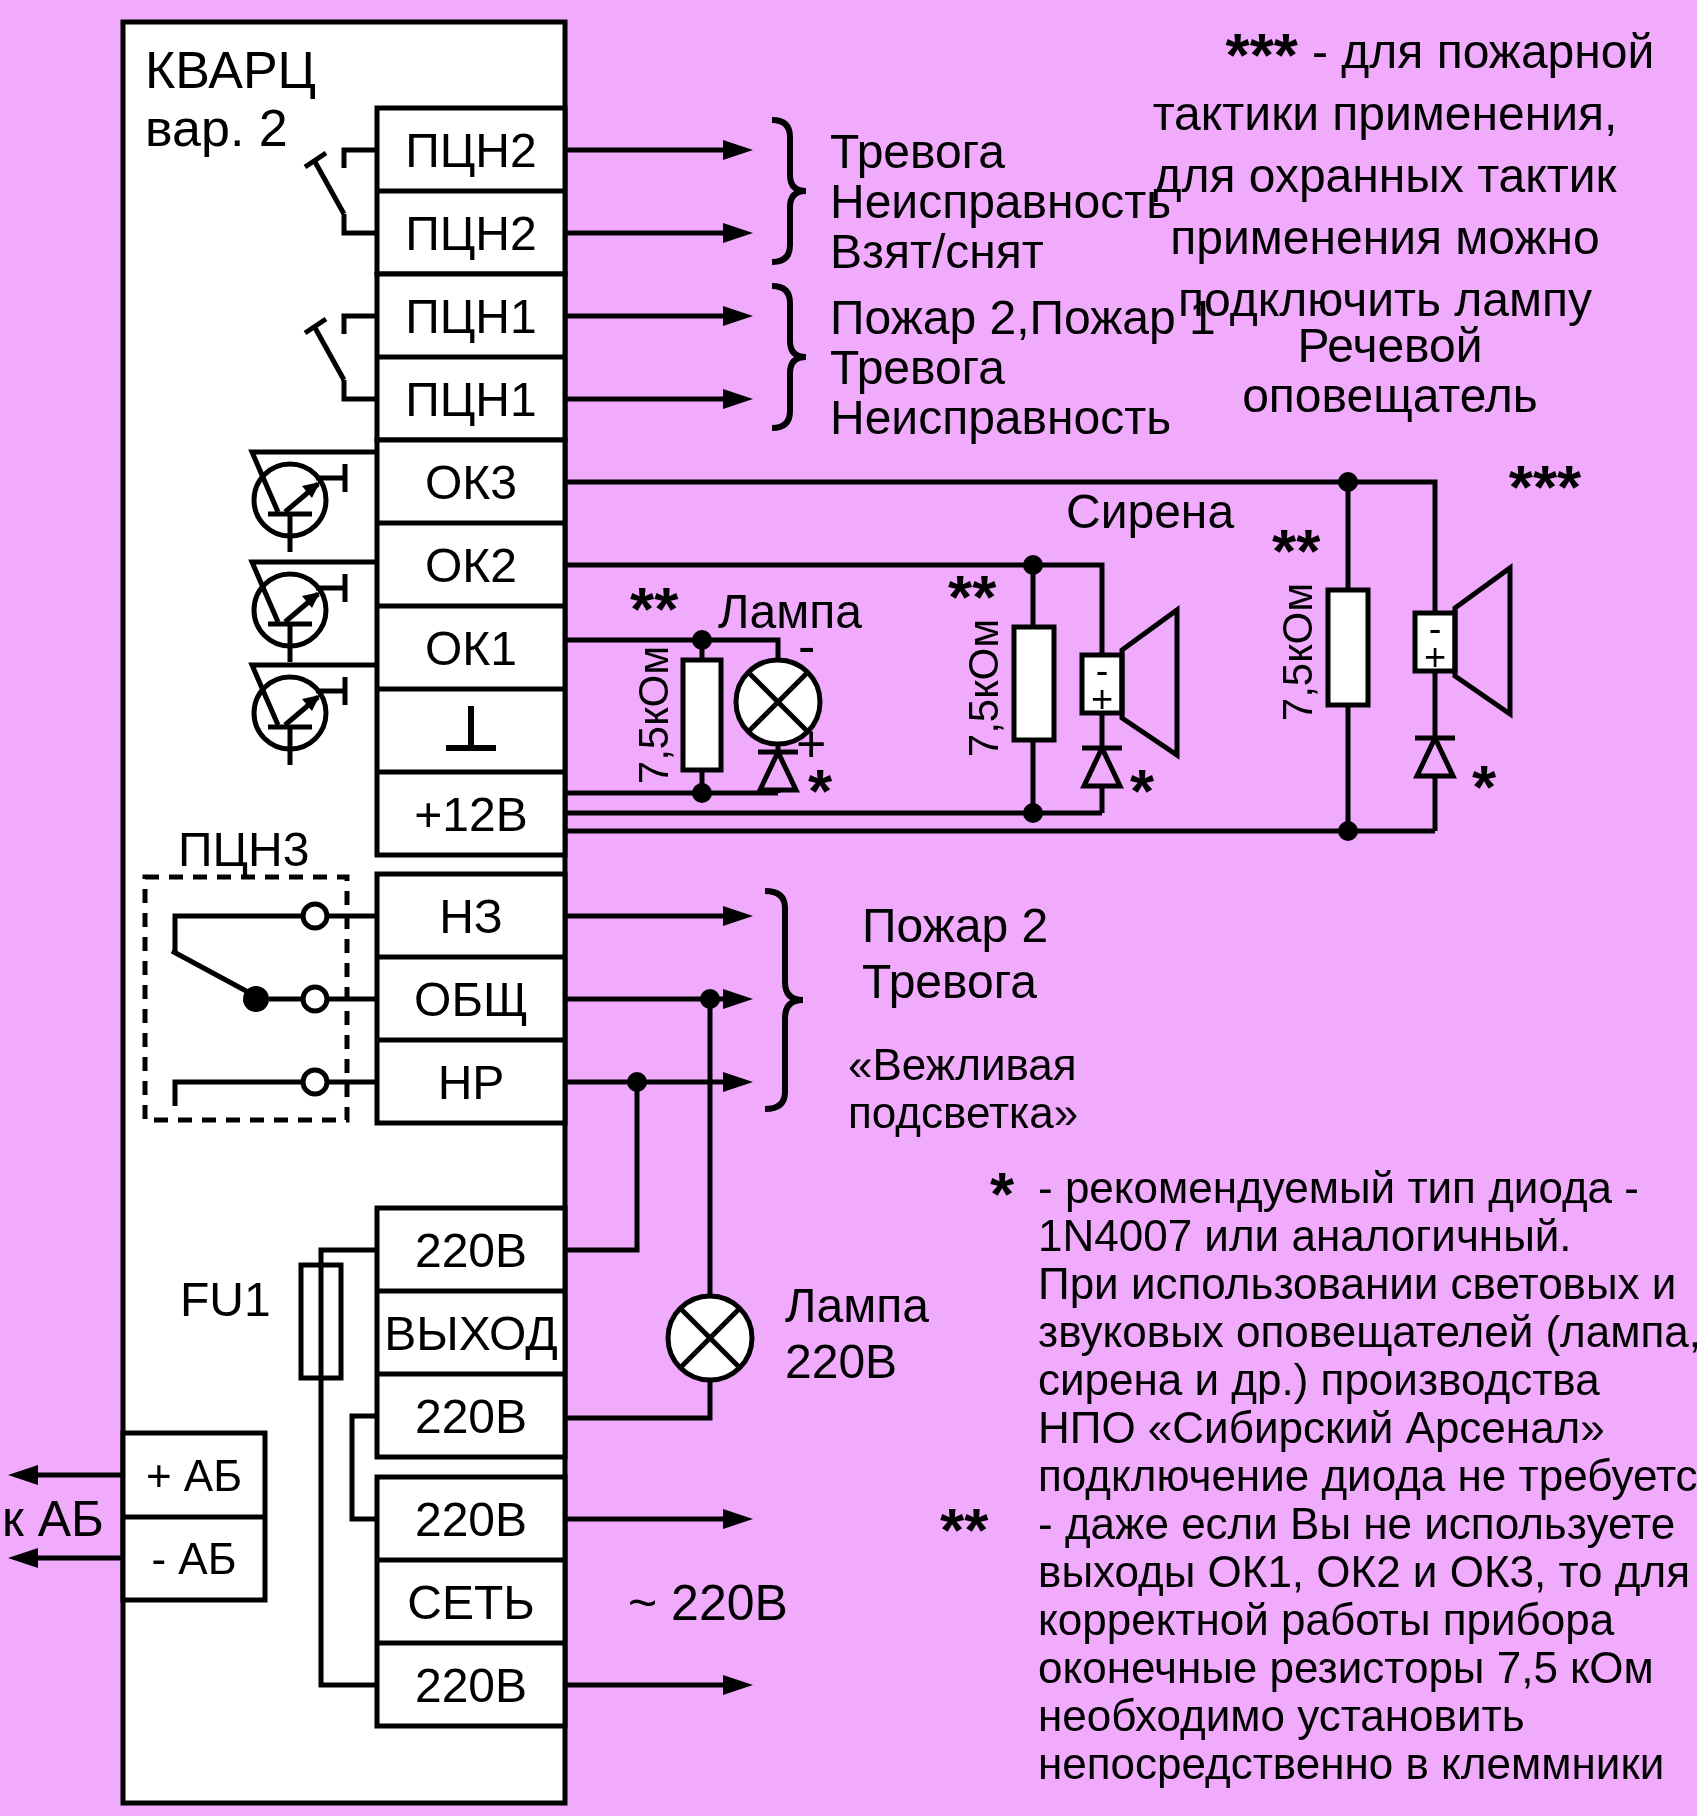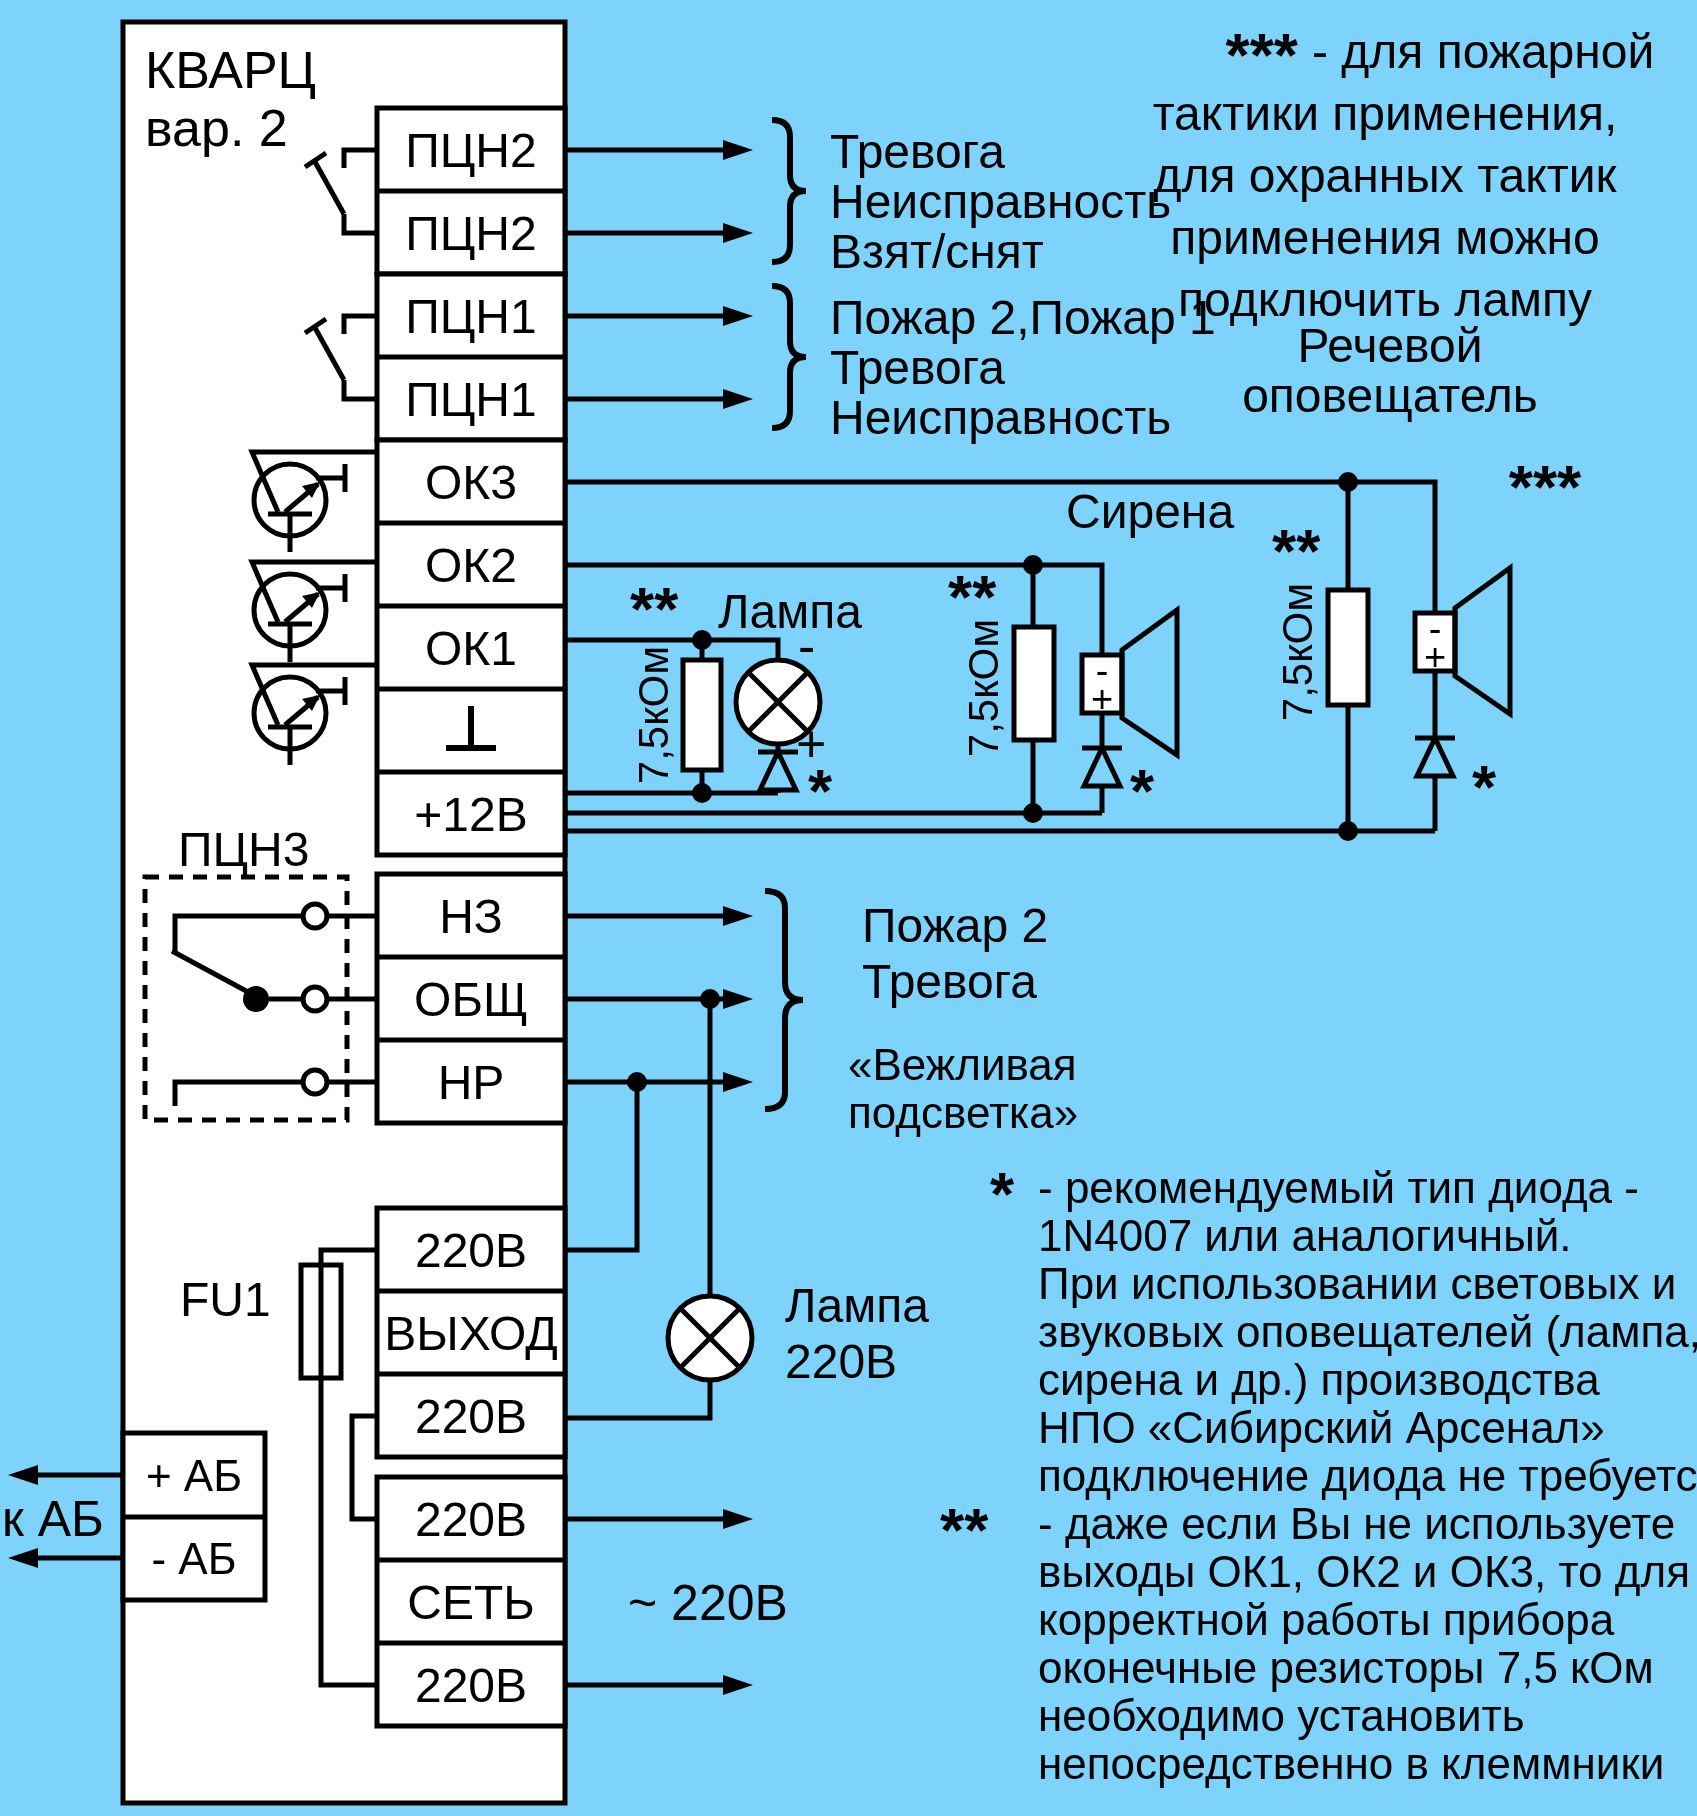--- a/index.html
+++ b/index.html
@@ -1,16 +1,16 @@
 <!DOCTYPE html>
 <html><head>
 <meta charset="utf-8">
 <style>
   html,body{margin:0;padding:0;background:#fff;}
-  .stage{position:relative;width:1697px;height:1816px;background:#7dd3fc;overflow:hidden;
+  .stage{position:relative;width:1697px;height:1816px;background:#f0abfc;overflow:hidden;
          font-family:"Liberation Sans","DejaVu Sans",sans-serif;}
   svg{position:absolute;left:0;top:0;}
   svg text{fill:#000;font-family:"Liberation Sans","DejaVu Sans",sans-serif;}
   .ln{stroke:#000;stroke-width:5;fill:none;}
   .ln6{stroke:#000;stroke-width:6;fill:none;}
   .cell{stroke:#000;stroke-width:5;fill:#fff;}
   .dot{fill:#000;stroke:none;}
   .ah{fill:#000;stroke:none;}
   .t48{font-size:48px;}
   .t44{font-size:44px;}

